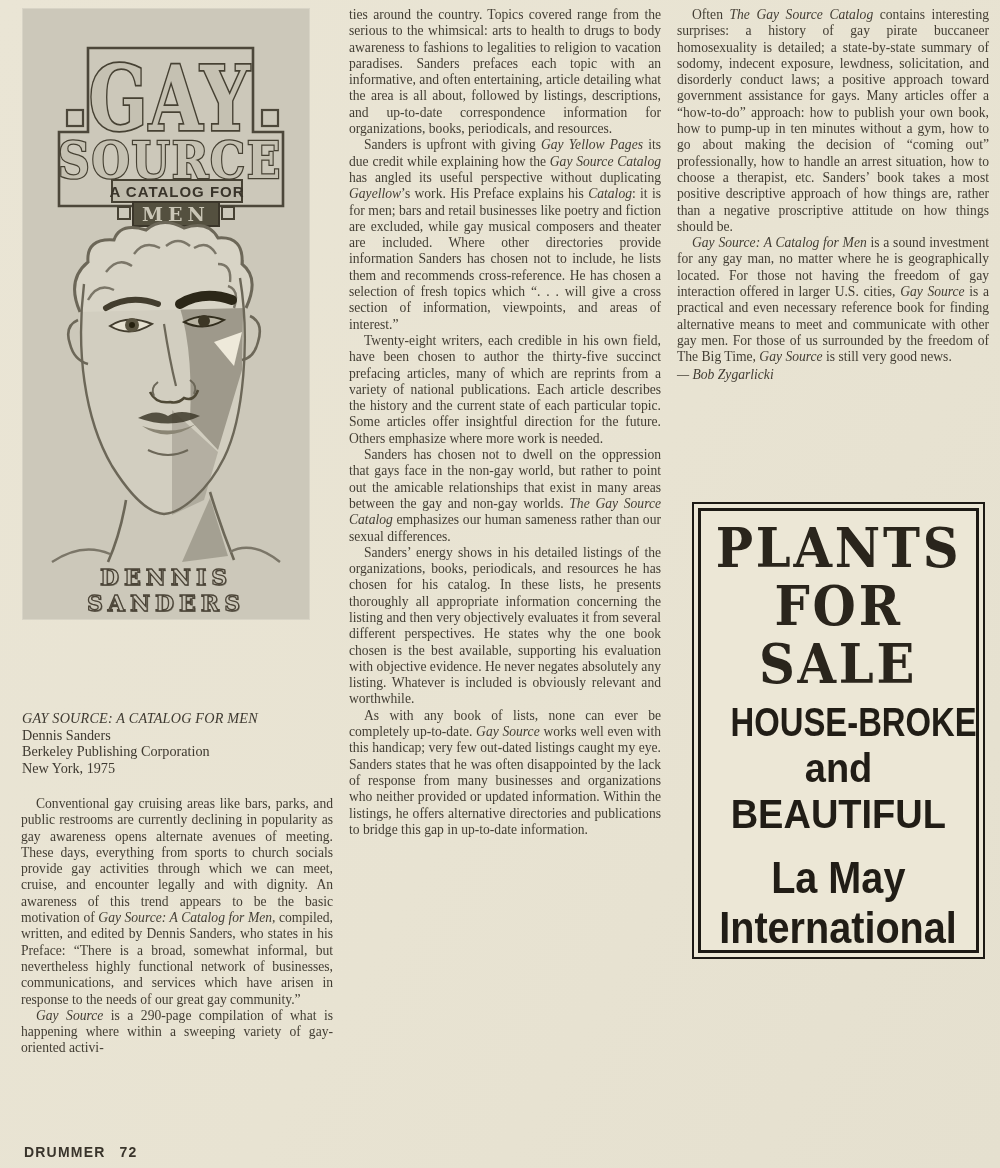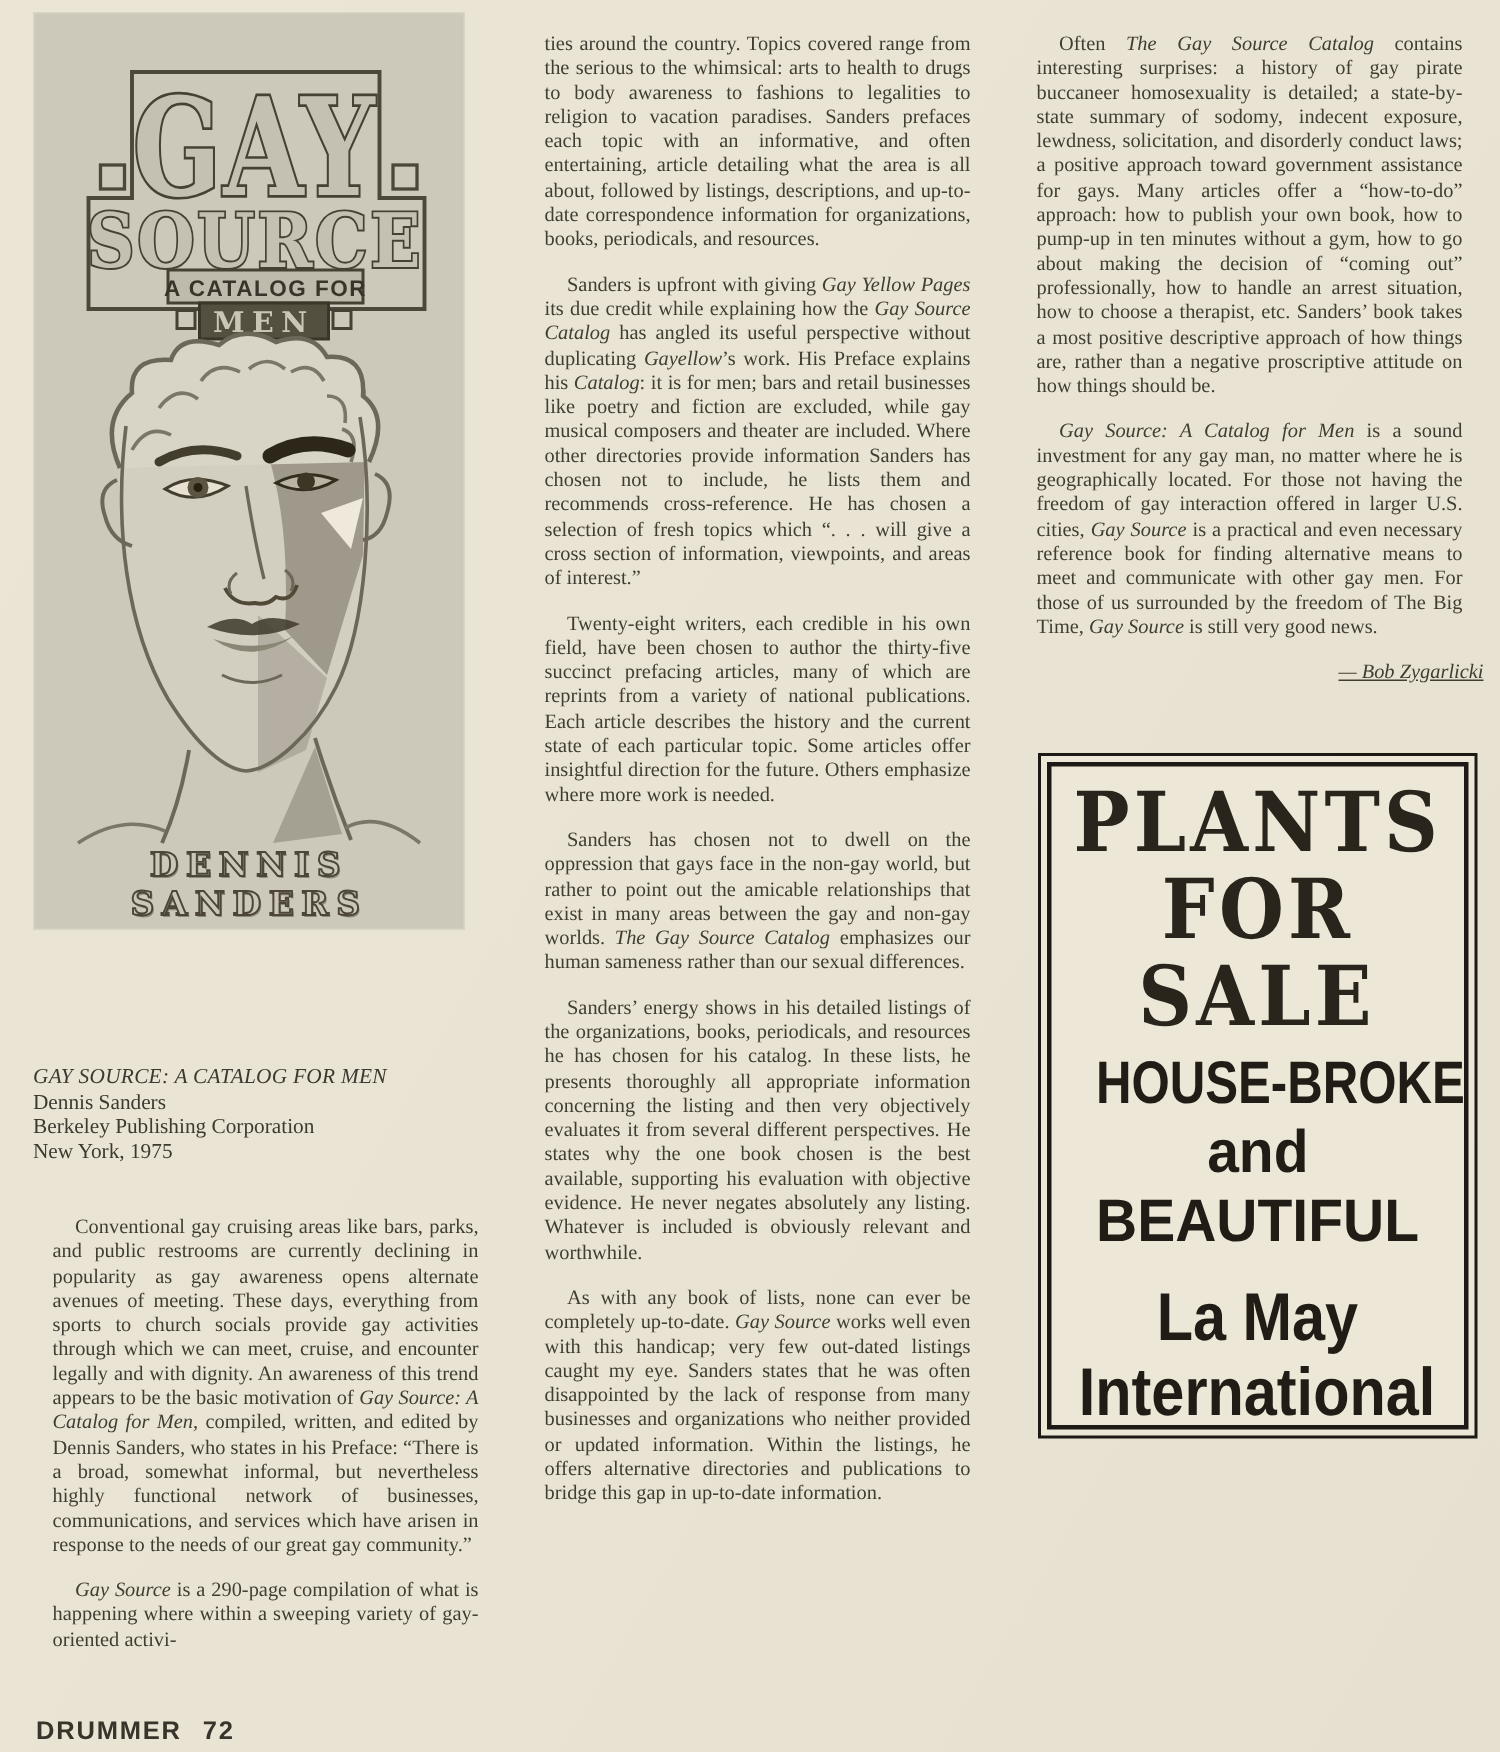--- a/index.html
+++ b/index.html
@@ -9,23 +9,23 @@
     font-family:"Liberation Serif", serif;
     color:#433e34;
     overflow:hidden;
   }
   #page{position:absolute;inset:0;
     background:linear-gradient(120deg,#eae5d5 0%,#e8e3d2 55%,#e5e0cf 100%);}
 
   
   .col{position:absolute;width:312px;text-align:justify;
        font-size:13.6px;line-height:16.3px;color:#423d33;}
-  .col p{margin:14px;text-indent:15px;}
+  .col p{margin:0;text-indent:15px;}
   .col p.np{text-indent:0;}
-  .byline{text-align:right;font-style:italic;margin-top:1px;text-decoration:underline;}
+  .byline{text-align:left;font-style:italic;margin-top:1px;}
 
   #col1-text{left:21px;top:796px;}
   #col2{left:349px;top:7px;}
   #col3{left:677px;top:7px;}
 
   
   #cover{position:absolute;left:22px;top:8px;width:288px;height:612px;
          background:#ccc8ba;box-shadow:0 0 0 1px #d8d4c6 inset;}
   #cover-logo{position:absolute;left:0;top:28px;}
   #cover-face{position:absolute;left:0;top:212px;}
@@ -38,21 +38,21 @@
   }
 
   
   #citation{position:absolute;left:22px;top:710px;width:312px;
             font-size:14.2px;line-height:16.6px;color:#3e3930;}
   #citation .cit-title{font-style:italic;letter-spacing:.2px;}
 
   
   #footer{position:absolute;left:24px;top:1144px;
           font-family:"Liberation Sans", sans-serif;font-weight:bold;
-          font-size:17px;letter-spacing:1.2px;color:#39342b;}
+          font-size:14px;letter-spacing:1.2px;color:#39342b;}
   #footer .pgnum{margin-left:14px;}
 
   
   #ad{position:absolute;left:692px;top:502px;width:293px;height:457px;
       box-sizing:border-box;border:2px solid #1d1a15;padding:4px;
       background:#ece7d6;}
   #ad-inner{border:3px solid #1d1a15;height:100%;box-sizing:border-box;
             text-align:center;padding-top:8px;color:#231f18;overflow:hidden;}
   .ad-line{white-space:nowrap;}
   .ad-display{font-family:"DejaVu Serif", serif;font-weight:bold;

